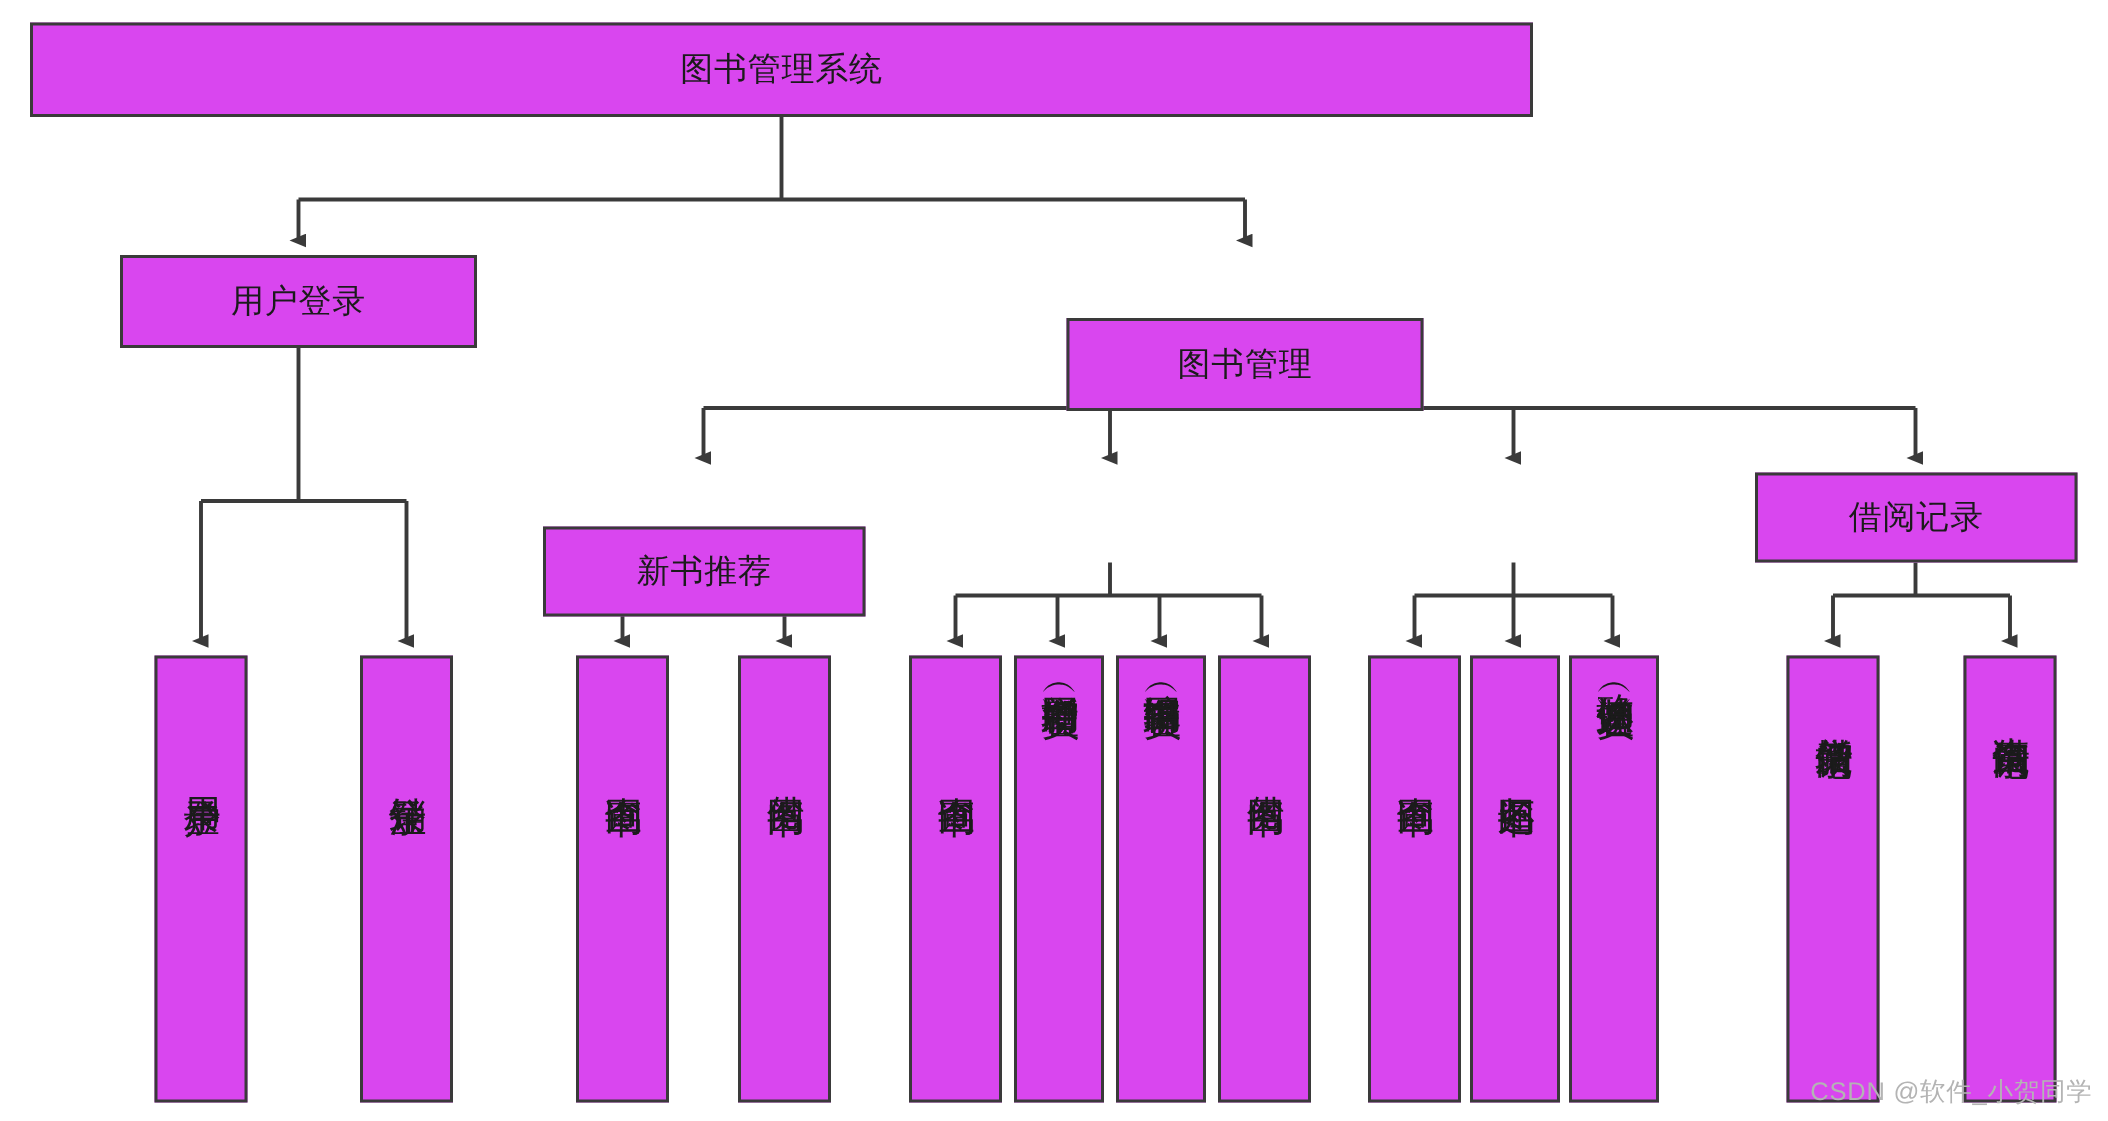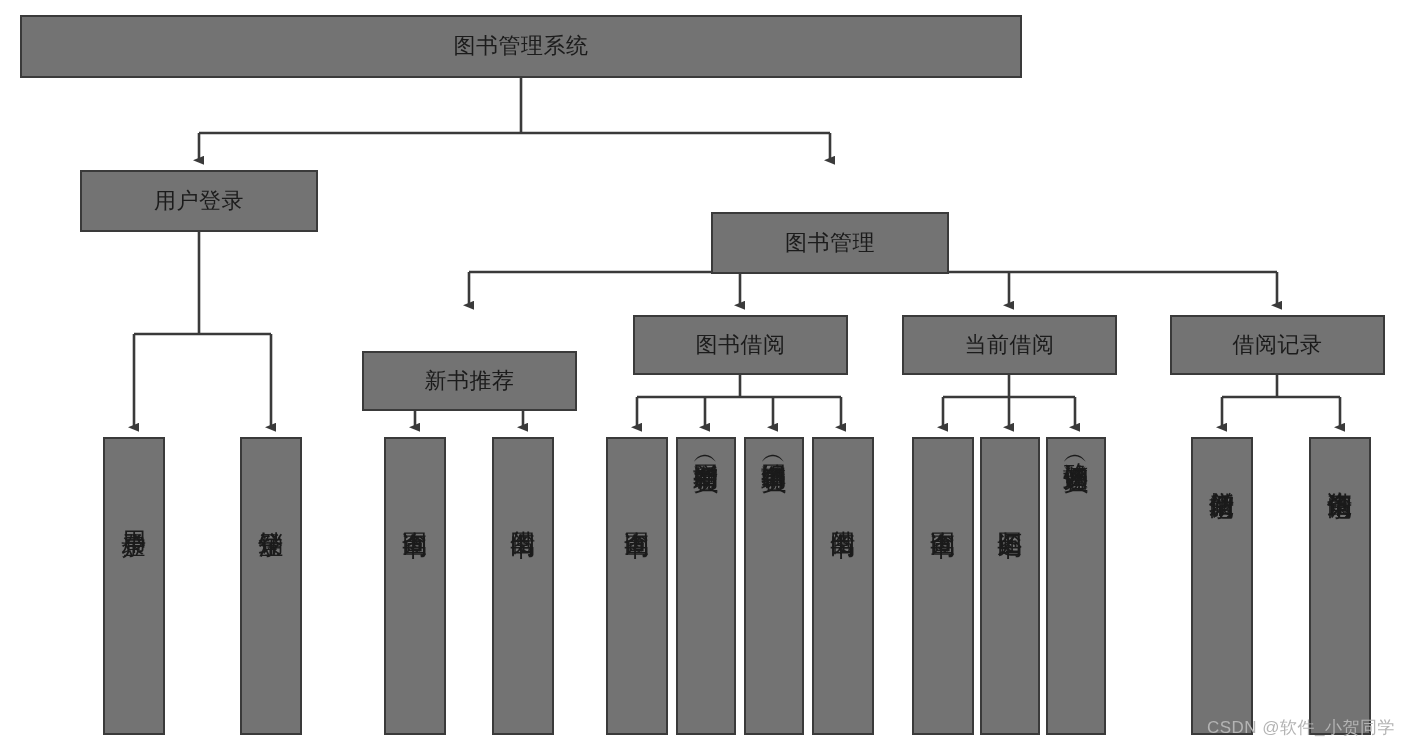--- a/index.html
+++ b/index.html
@@ -20,21 +20,21 @@
   #edges {
     position: absolute;
     left: 0;
     top: 0;
     width: 1405px;
     height: 747px;
   }
   .node {
     position: absolute;
     box-sizing: border-box;
-    background: #737373;
+    background: #d946ef;
     border: 2px solid #3a3a3a;
     display: flex;
     align-items: center;
     justify-content: center;
     color: #1b1b1b;
   }
   .node .label {
     display: block;
     text-align: center;
     line-height: 1.22;
@@ -132,26 +132,20 @@
   <div class="node horiz" style="left:80px; top:170px; width:238px; height:62px;">
     <span class="label">用户登录</span>
   </div>
   <div class="node horiz" style="left:711px; top:170px; width:238px; height:62px;margin-top:42px;">
     <span class="label">图书管理</span>
   </div>
 
   <div class="node horiz" style="left:362px; top:315px; width:215px; height:60px;margin-top:36px;">
     <span class="label">新书推荐</span>
   </div>
-  <div class="node horiz" style="left:633px; top:315px; width:215px; height:60px;">
-    <span class="label">图书借阅</span>
-  </div>
-  <div class="node horiz" style="left:902px; top:315px; width:215px; height:60px;">
-    <span class="label">当前借阅</span>
-  </div>
   <div class="node horiz" style="left:1170px; top:315px; width:215px; height:60px;">
     <span class="label">借阅记录</span>
   </div>
 
   <div class="node leaf" style="left:103px; top:437px; width:62px; height:298px; padding-top:72px;">
     <span class="label">用户登录</span>
   </div>
   <div class="node leaf" style="left:240px; top:437px; width:62px; height:298px; padding-top:72px;">
     <span class="label">注销登录</span>
   </div>

